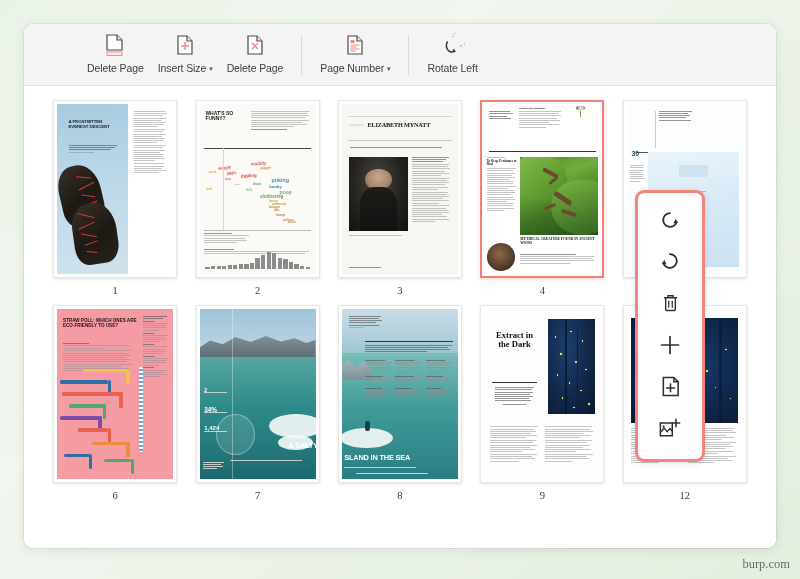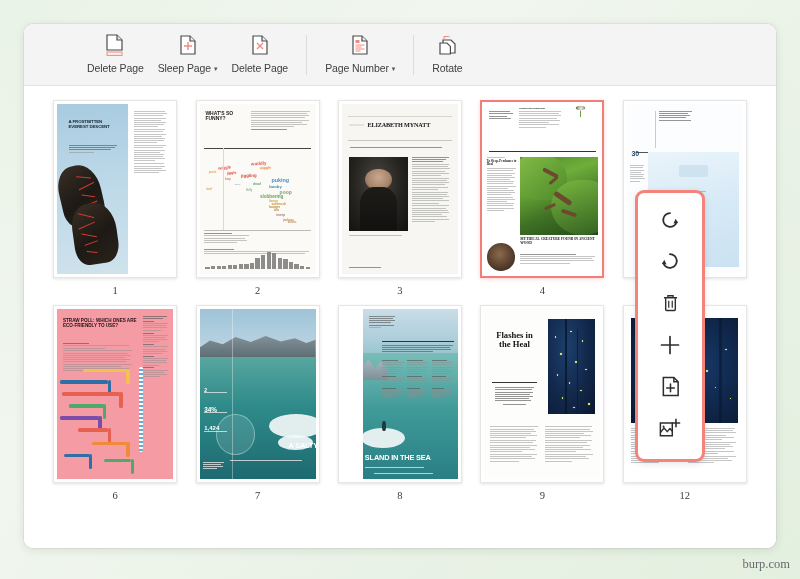--- a/index.html
+++ b/index.html
@@ -259,21 +259,21 @@
         background:linear-gradient(180deg,#8c9aa0 0%,#6f7d85 60%,#5e6c72 100%);
         clip-path:polygon(0 60%,9% 35%,20% 48%,31% 22%,44% 40%,57% 18%,70% 38%,82% 26%,92% 44%,100% 32%,100% 100%,0 100%); }
   .p7-num { position:absolute; color:#fff; font-weight:bold; font-family:"Liberation Sans",sans-serif; }
   .p7-ice { position:absolute; background:#f2f7f7; border-radius:50%; opacity:.92; }
   .p7-big { position:absolute; color:#fff; font-size:7.4px; font-weight:bold; letter-spacing:-0.2px;
             font-family:"Liberation Sans",sans-serif; white-space:nowrap; }
   .p7-circ { position:absolute; left:14%; bottom:14%; width:34%; height:24%; border-radius:50%;
              background:rgba(255,255,255,0.12); border:0.5px solid rgba(255,255,255,0.35); }
 
   .p8 { position:absolute; inset:0; overflow:hidden;
-        background:linear-gradient(180deg,#c9dde7 0%,#a9ccd9 20%,#68b0ad 45%,#3e9b98 70%,#2c8285 100%);margin-left:21px; }
+        background:linear-gradient(180deg,#c9dde7 0%,#a9ccd9 20%,#68b0ad 45%,#3e9b98 70%,#2c8285 100%); }
   .p8-txtcols { position:absolute; left:20%; right:4%; top:22%; display:flex; gap:3%; }
   .p8-txtcols > div { flex:1; }
   .p8-big { position:absolute; left:2%; bottom:10%; color:#fff; font-size:7.4px; font-weight:bold;
             letter-spacing:-0.2px; font-family:"Liberation Sans",sans-serif; white-space:nowrap; }
 
   
   .p9 { position:absolute; inset:0; background:#fdfdfb; }
   .p9-title { position:absolute; left:7%; top:13%; width:38%; font-size:8.6px; font-weight:bold; color:#111;
               line-height:1.02; text-align:center; font-family:"Liberation Serif",serif; }
   .p9-img { position:absolute; right:5%; top:6%; width:40%; height:56%;
@@ -311,21 +311,21 @@
       </div>
 
       <div class="tb-btn">
         <span class="tb-icon">
           <svg width="22" height="24" viewBox="0 0 22 24">
             <path d="M4 3 h9 l5 5 v13 H4 Z" fill="#fff" stroke="#4a4a4a" stroke-width="1.2"></path>
             <path d="M13 3 v5 h5" fill="#efefef" stroke="#4a4a4a" stroke-width="1.2"></path>
             <path d="M11 9 v8 M7 13 h8" stroke="#ef8a80" stroke-width="1.4"></path>
           </svg>
         </span>
-        <span class="tb-label"><span>Sleep Page</span><span class="caret">▾</span></span>
+        <span class="tb-label"><span>Insert Size</span><span class="caret">▾</span></span>
       </div>
 
       <div class="tb-btn">
         <span class="tb-icon">
           <svg width="22" height="24" viewBox="0 0 22 24">
             <path d="M4 3 h9 l5 5 v13 H4 Z" fill="#fff" stroke="#4a4a4a" stroke-width="1.2"></path>
             <path d="M13 3 v5 h5" fill="#efefef" stroke="#4a4a4a" stroke-width="1.2"></path>
             <path d="M8 10 l6 6 M14 10 l-6 6" stroke="#ef8a80" stroke-width="1.4"></path>
           </svg>
         </span>
@@ -349,33 +349,33 @@
         <span class="tb-label"><span>Page Number</span><span class="caret">▾</span></span>
       </div>
 
 
     </div>
 
     <div class="tb-sep"></div>
 
     <div class="tb-group">
 
-
-
       <div class="tb-btn">
         <span class="tb-icon">
           <svg width="24" height="24" viewBox="0 0 24 24">
-            <path d="M8 7 h8 l4 4 v9 H8 Z" fill="#fff" stroke="#4a4a4a" stroke-width="1.2"></path>
-            <path d="M5 10 h7 l3.4 3.4 v7.6 H5 Z" fill="#fff" stroke="#4a4a4a" stroke-width="1.2"></path>
-            <path d="M9 3.5 h4 M9 3.5 v3" stroke="#ef8a80" stroke-width="1.1"></path>
-            <path d="M13.5 2.6 l1.6 1 l-1.6 1 Z" fill="#ef8a80"></path>
+            <path d="M19 13 A7.5 7.5 0 1 0 11.6 4.5" fill="none" stroke="#f0a39c" stroke-width="1.3" stroke-dasharray="2 2"></path>
+            <path d="M5.3 12.2 A7.4 7.4 0 0 0 11 19.3" fill="none" stroke="#2f2f2f" stroke-width="1.5"></path>
+            <path d="M12.4 15.8 l-1.5 4 l4.1 -1.1 Z" fill="#2f2f2f"></path>
+            <path d="M5.4 12.6 A7.3 7.3 0 0 1 6.6 8.4" fill="none" stroke="#2f2f2f" stroke-width="1.5"></path>
           </svg>
         </span>
-        <span class="tb-label">Rotate</span>
-      </div>
+        <span class="tb-label">Rotate Left</span>
+      </div>
+
+
     </div>
   </div>
 
   <div id="pages-area">
 
     <div class="page-row">
 
       <div class="page-cell">
         <div class="thumb-frame">
           <div class="thumb-inner">
@@ -928,21 +928,21 @@
             </div>
           </div>
         </div>
         <div class="page-num">8</div>
       </div>
 
       <div class="page-cell">
         <div class="thumb-frame">
           <div class="thumb-inner">
             <div class="p9">
-              <div class="p9-title">Flashes in the Heal</div>
+              <div class="p9-title">Extract in the Dark</div>
               <div style="position:absolute;left:7%;width:38%;top:43%;height:0.6px;background:#333"></div>
               <div style="position:absolute;left:9%;width:34%;top:46%;text-align:center">
                 <div class="tl d" style="width:100%"></div>
                   <div class="tl d" style="width:94%"></div>
                 <div class="tl d" style="width:98%"></div>
                   <div class="tl d" style="width:90%"></div>
                 <div class="tl d" style="width:96%"></div>
                   <div class="tl d" style="width:86%"></div>
                 <div class="tl d" style="width:92%"></div>
                 <div class="tl d" style="width:56%;margin-top:3px;margin-left:22%"></div>

